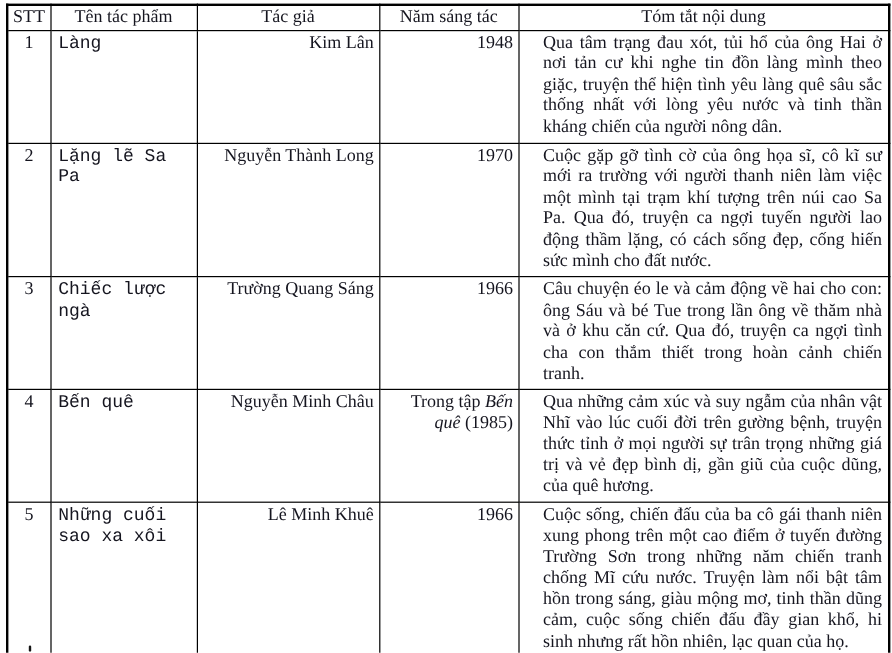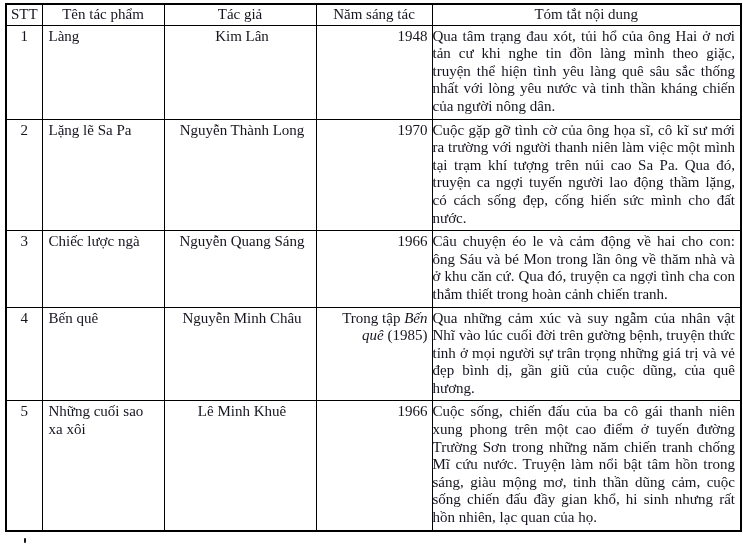--- a/index.html
+++ b/index.html
@@ -37,32 +37,33 @@
     padding: 1px 2px 1px 2px;
     height: 17px;
   }
   td.c-stt {
     text-align: center;
     padding: 2px 2px 0 2px;
   }
   td.c-title {
     text-align: left;
     padding: 2px 4px 0 6px;
+    font-family: Liberation Mono, monospace;
   }
   td.c-author {
-    text-align: center;
+    text-align: right;
     padding: 2px 4px 0 8px;
   }
   td.c-year {
     text-align: right;
     padding: 2px 4px 0 4px;
   }
   td.c-summary {
     text-align: justify;
-    padding: 2px 5px 3px 0;
+    padding: 2px 5px 3px 20px;
     font-family: Liberation Serif, serif;
   }
   .italic { font-style: italic; }
   .artifact {
     position: absolute;
     left: 24px;
     top: 538px;
     width: 2px;
     height: 5px;
     background: #151515;
@@ -100,23 +101,23 @@
     <tr>
       <td class="c-stt">2</td>
       <td class="c-title">Lặng lẽ Sa Pa</td>
       <td class="c-author">Nguyễn Thành Long</td>
       <td class="c-year">1970</td>
       <td class="c-summary">Cuộc gặp gỡ tình cờ của ông họa sĩ, cô kĩ sư mới ra trường với người thanh niên làm việc một mình tại trạm khí tượng trên núi cao Sa Pa. Qua đó, truyện ca ngợi tuyến người lao động thầm lặng, có cách sống đẹp, cống hiến sức mình cho đất nước.</td>
     </tr>
     <tr>
       <td class="c-stt">3</td>
       <td class="c-title">Chiếc lược ngà</td>
-      <td class="c-author">Nguyễn Quang Sáng</td>
+      <td class="c-author">Trường Quang Sáng</td>
       <td class="c-year">1966</td>
-      <td class="c-summary">Câu chuyện éo le và cảm động về hai cho con: ông Sáu và bé Mon trong lần ông về thăm nhà và ở khu căn cứ. Qua đó, truyện ca ngợi tình cha con thắm thiết trong hoàn cảnh chiến tranh.</td>
+      <td class="c-summary">Câu chuyện éo le và cảm động về hai cho con: ông Sáu và bé Tue trong lần ông về thăm nhà và ở khu căn cứ. Qua đó, truyện ca ngợi tình cha con thắm thiết trong hoàn cảnh chiến tranh.</td>
     </tr>
     <tr>
       <td class="c-stt">4</td>
       <td class="c-title">Bến quê</td>
       <td class="c-author">Nguyễn Minh Châu</td>
       <td class="c-year"><span>Trong tập </span><span class="italic">Bến quê</span><span> (1985)</span></td>
       <td class="c-summary">Qua những cảm xúc và suy ngẫm của nhân vật Nhĩ vào lúc cuối đời trên gường bệnh, truyện thức tỉnh ở mọi người sự trân trọng những giá trị và vẻ đẹp bình dị, gần giũ của cuộc dũng, của quê hương.</td>
     </tr>
     <tr>
       <td class="c-stt">5</td>

